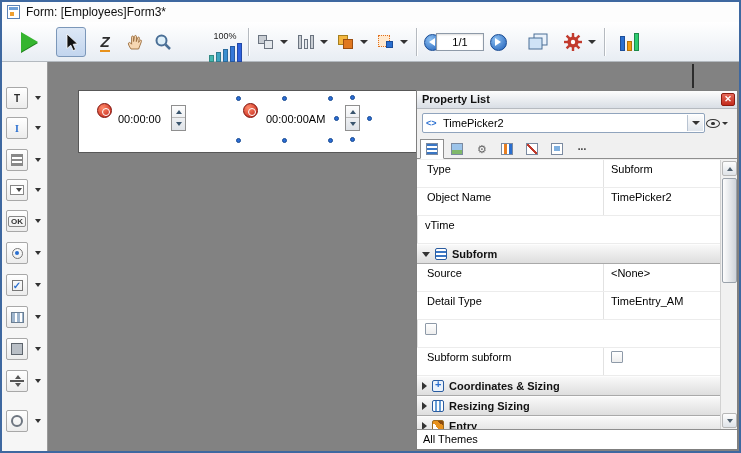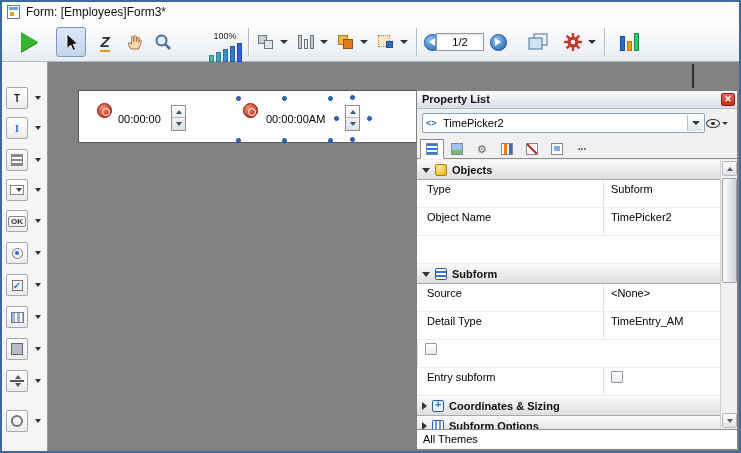--- a/index.html
+++ b/index.html
@@ -32,21 +32,21 @@
 
   
   .palette { position:absolute; left:0; top:60px; bottom:0; width:46px; background:#f6f6f6; border-right:1px solid #9a9a9a; }
   .pal-btn { position:absolute; left:4px; width:22px; height:22px; background:linear-gradient(#ffffff,#ececec); border:1px solid #a8a8a8; border-radius:2px; display:flex; align-items:center; justify-content:center; font-size:10px; color:#333; }
   .pal-dd { position:absolute; left:31px; width:10px; height:22px; display:flex; align-items:center; justify-content:center; }
   .pal-dd .dd-arrow { border-left-width:3px; border-right-width:3px; border-top-width:4px; }
 
   
   .canvas { position:absolute; left:46px; top:60px; right:0; bottom:0; background:#828282; }
   .page-edge-line { position:absolute; left:644px; top:2px; width:2px; height:24px; background:#2c2c2c; }
-  .form-strip { position:absolute; left:30px; top:28px; width:340px; height:53px; background:#fff; border:1px solid #585858; }
+  .form-strip { position:absolute; left:30px; top:28px; width:340px; height:63px; background:#fff; border:1px solid #585858; }
   .widget-icon { position:absolute; width:15px; height:15px; border-radius:50%; background:radial-gradient(circle at 35% 30%, #ff8a6a, #bf1d12); border:1px solid #7d0f08; }
   .widget-icon::after { content:""; position:absolute; left:3.5px; top:3.5px; width:6px; height:6px; border:1.5px solid #fff; border-radius:50%; }
   .time-text { position:absolute; font-size:11px; color:#000; }
   .spinner { position:absolute; width:15px; height:26px; border:1px solid #8f8f8f; background:linear-gradient(#fdfdfd,#dfe3e8); }
   .spinner .sp-up, .spinner .sp-dn { position:absolute; left:0; width:100%; height:50%; display:flex; align-items:center; justify-content:center; }
   .sp-up { top:0; border-bottom:1px solid #b9b9b9; }
   .sp-dn { bottom:0; }
   .sp-up::after { content:""; border-left:3px solid transparent; border-right:3px solid transparent; border-bottom:4px solid #3a556e; }
   .sp-dn::after { content:""; border-left:3px solid transparent; border-right:3px solid transparent; border-top:4px solid #3a556e; }
   .handle { position:absolute; width:5px; height:5px; border-radius:50%; background:#2b6cd4; border:1px solid #174a92; }
@@ -185,21 +185,21 @@
         <span class="dd-arrow"></span>
       </div>
 
     <div class="tsep" style="left:414px;"></div>
 
     <div class="tbtn" style="left:420px;width:20px;">
       <span class="nav-circle">
           <span class="nav-left-tri"></span>
         </span>
     </div>
-    <div class="page-box">1/2</div>
+    <div class="page-box">1/1</div>
     <div class="tbtn" style="left:486px;width:20px;">
       <span class="nav-circle">
           <span class="nav-right-tri"></span>
         </span>
     </div>
 
     <div class="tbtn" style="left:522px;width:28px;">
       <svg width="22" height="20">
         <rect x="7" y="2" width="13" height="11" fill="#eaf2fb" stroke="#4a6f96"></rect>
         <rect x="2" y="6" width="13" height="11" fill="#cfe3f6" stroke="#4a6f96"></rect>
@@ -392,66 +392,62 @@
         </div>
       <div class="ptab" style="left:128px;">
           <span class="tab-ic ic-screen"></span>
         </div>
       <div class="ptab" style="left:153px;">
           <span class="tab-ic ic-more">...</span>
         </div>
     </div>
 
     <div class="prop-grid">
-      <div class="pgroup">
-        <span class="tri-down"></span>
-        <span class="gicon gi-objects"></span>
-        <span>Objects</span>
-      </div>
       <div class="prow">
         <span class="pname">Type</span>
         <span class="pval">Subform</span>
       </div>
       <div class="prow">
         <span class="pname">Object Name</span>
         <span class="pval">TimePicker2</span>
       </div>
       <div class="prow">
+        <span class="pval">vTime</span>
       </div>
 
       <div class="pgroup">
         <span class="tri-down"></span>
         <span class="gicon gi-subform"></span>
         <span>Subform</span>
       </div>
       <div class="prow">
         <span class="pname">Source</span>
         <span class="pval">&lt;None&gt;</span>
       </div>
       <div class="prow">
         <span class="pname">Detail Type</span>
         <span class="pval">TimeEntry_AM</span>
       </div>
       <div class="prow">
         <span class="pval"><span class="checkbox"></span></span>
       </div>
       <div class="prow">
-        <span class="pname">Entry subform</span>
+        <span class="pname">Subform subform</span>
         <span class="pval"><span class="checkbox"></span></span>
       </div>
 
       <div class="pgroup">
         <span class="tri-right"></span>
         <span class="gicon gi-coords"></span>
         <span>Coordinates &amp; Sizing</span>
       </div>
       <div class="pgroup">
         <span class="tri-right"></span>
         <span class="gicon gi-resize"></span>
-        <span>Subform Options</span>
+        <span>Resizing Sizing</span>
       </div>
       <div class="pgroup">
         <span class="tri-right"></span>
         <span class="gicon gi-entry"></span>
         <span>Entry</span>
       </div>
     </div>
 
     <div class="prop-scroll">
       <span class="sc-btn sc-up"></span>

